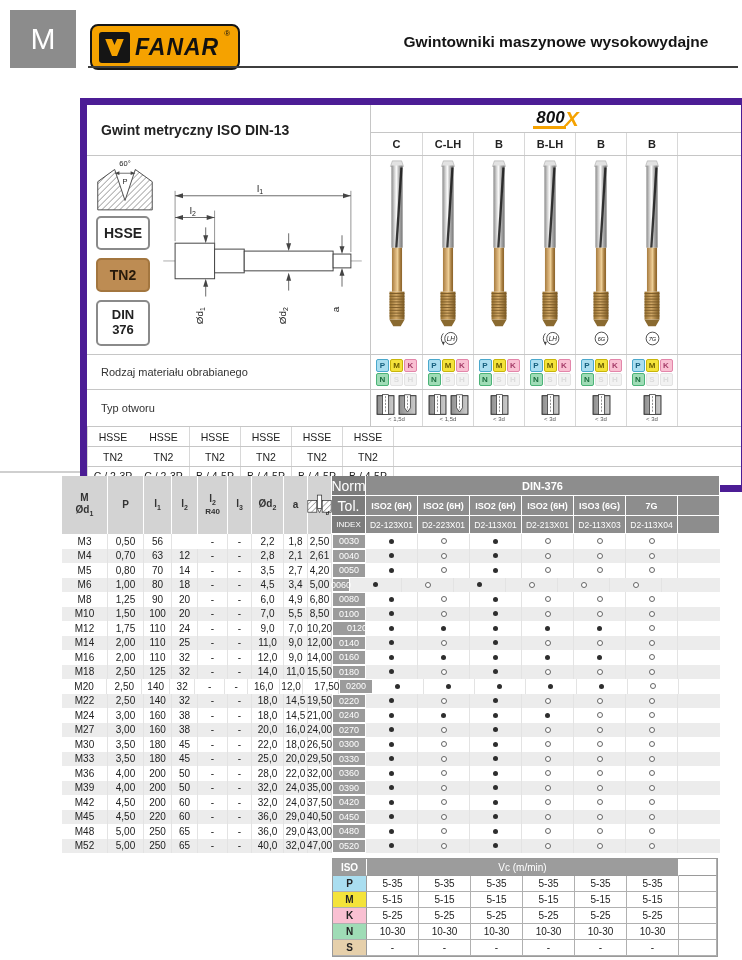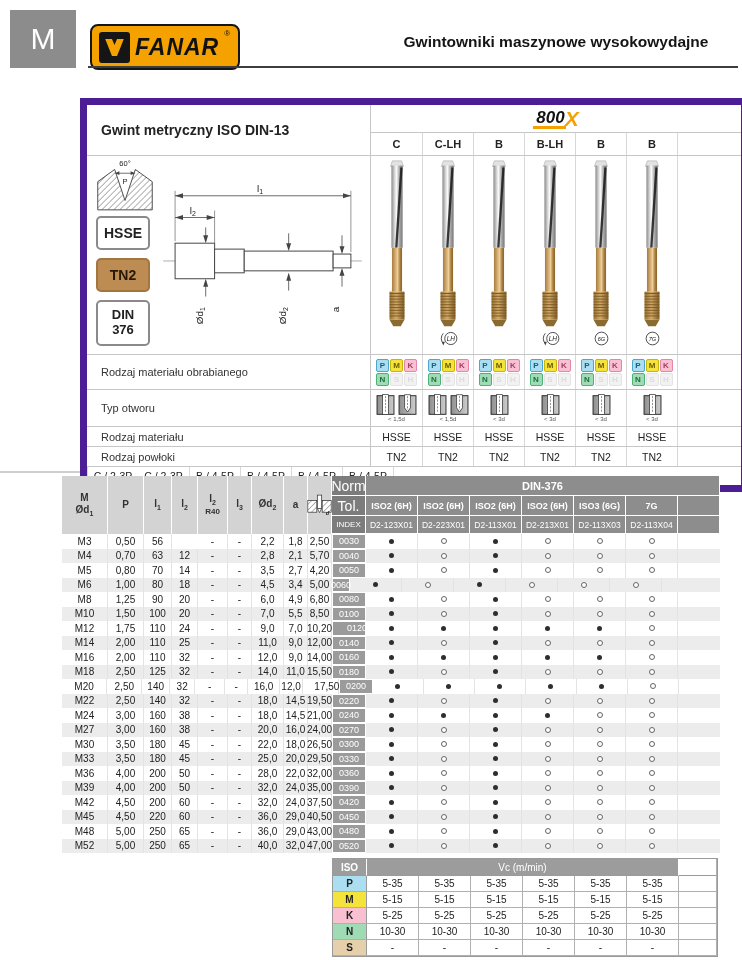--- a/index.html
+++ b/index.html
@@ -548,31 +548,29 @@
               <rect x="7.5" y="0.8" width="7" height="23.5" fill="#fff" stroke="#222" stroke-width="0.8"></rect>
        <line x1="11" y1="2.5" x2="11" y2="22.5" stroke="#444" stroke-width="0.7" stroke-dasharray="2.5,1.5"></line>
             </svg>
           </span>
         </div>
         <div class="hole-cap">&lt; 3d</div>
       </div>
       <div class="u-val trail"></div>
     </div>
   <div class="u-row row-thin" id="material-row">
-    <div class="u-label">Rodzaj materiału</div>
   <div class="u-val">HSSE</div>
       <div class="u-val">HSSE</div>
       <div class="u-val">HSSE</div>
       <div class="u-val">HSSE</div>
       <div class="u-val">HSSE</div>
       <div class="u-val">HSSE</div>
       <div class="u-val trail"></div>
     </div>
   <div class="u-row row-thin" id="coating-row">
-    <div class="u-label">Rodzaj powłoki</div>
   <div class="u-val">TN2</div>
       <div class="u-val">TN2</div>
       <div class="u-val">TN2</div>
       <div class="u-val">TN2</div>
       <div class="u-val">TN2</div>
       <div class="u-val">TN2</div>
       <div class="u-val trail"></div>
     </div>
   <div class="u-row row-last" id="chamfer-row">
   <div class="u-val">C / 2-3P</div>
@@ -685,21 +683,21 @@
       </div>
       <div class="mrow alt">
         <div class="mcell size" style="width: 46px;">M4</div>
         <div class="mcell" style="width: 36px;">0,70</div>
         <div class="mcell" style="width: 28px;">63</div>
         <div class="mcell" style="width: 26px;">12</div>
         <div class="mcell" style="width: 30px;">-</div>
         <div class="mcell" style="width: 24px;">-</div>
         <div class="mcell" style="width: 32px;">2,8</div>
         <div class="mcell" style="width: 24px;">2,1</div>
-        <div class="mcell" style="width: 24px;">5,70</div>
+        <div class="mcell" style="width: 24px;">2,61</div>
         <div class="mcell idx" style="width: 34px;">0040</div>
         <div class="mcell" style="width: 52px;">
           <span class="dot"></span>
         </div>
         <div class="mcell" style="width: 52px;">
           <span class="circ"></span>
         </div>
         <div class="mcell" style="width: 52px;">
           <span class="dot"></span>
         </div>

